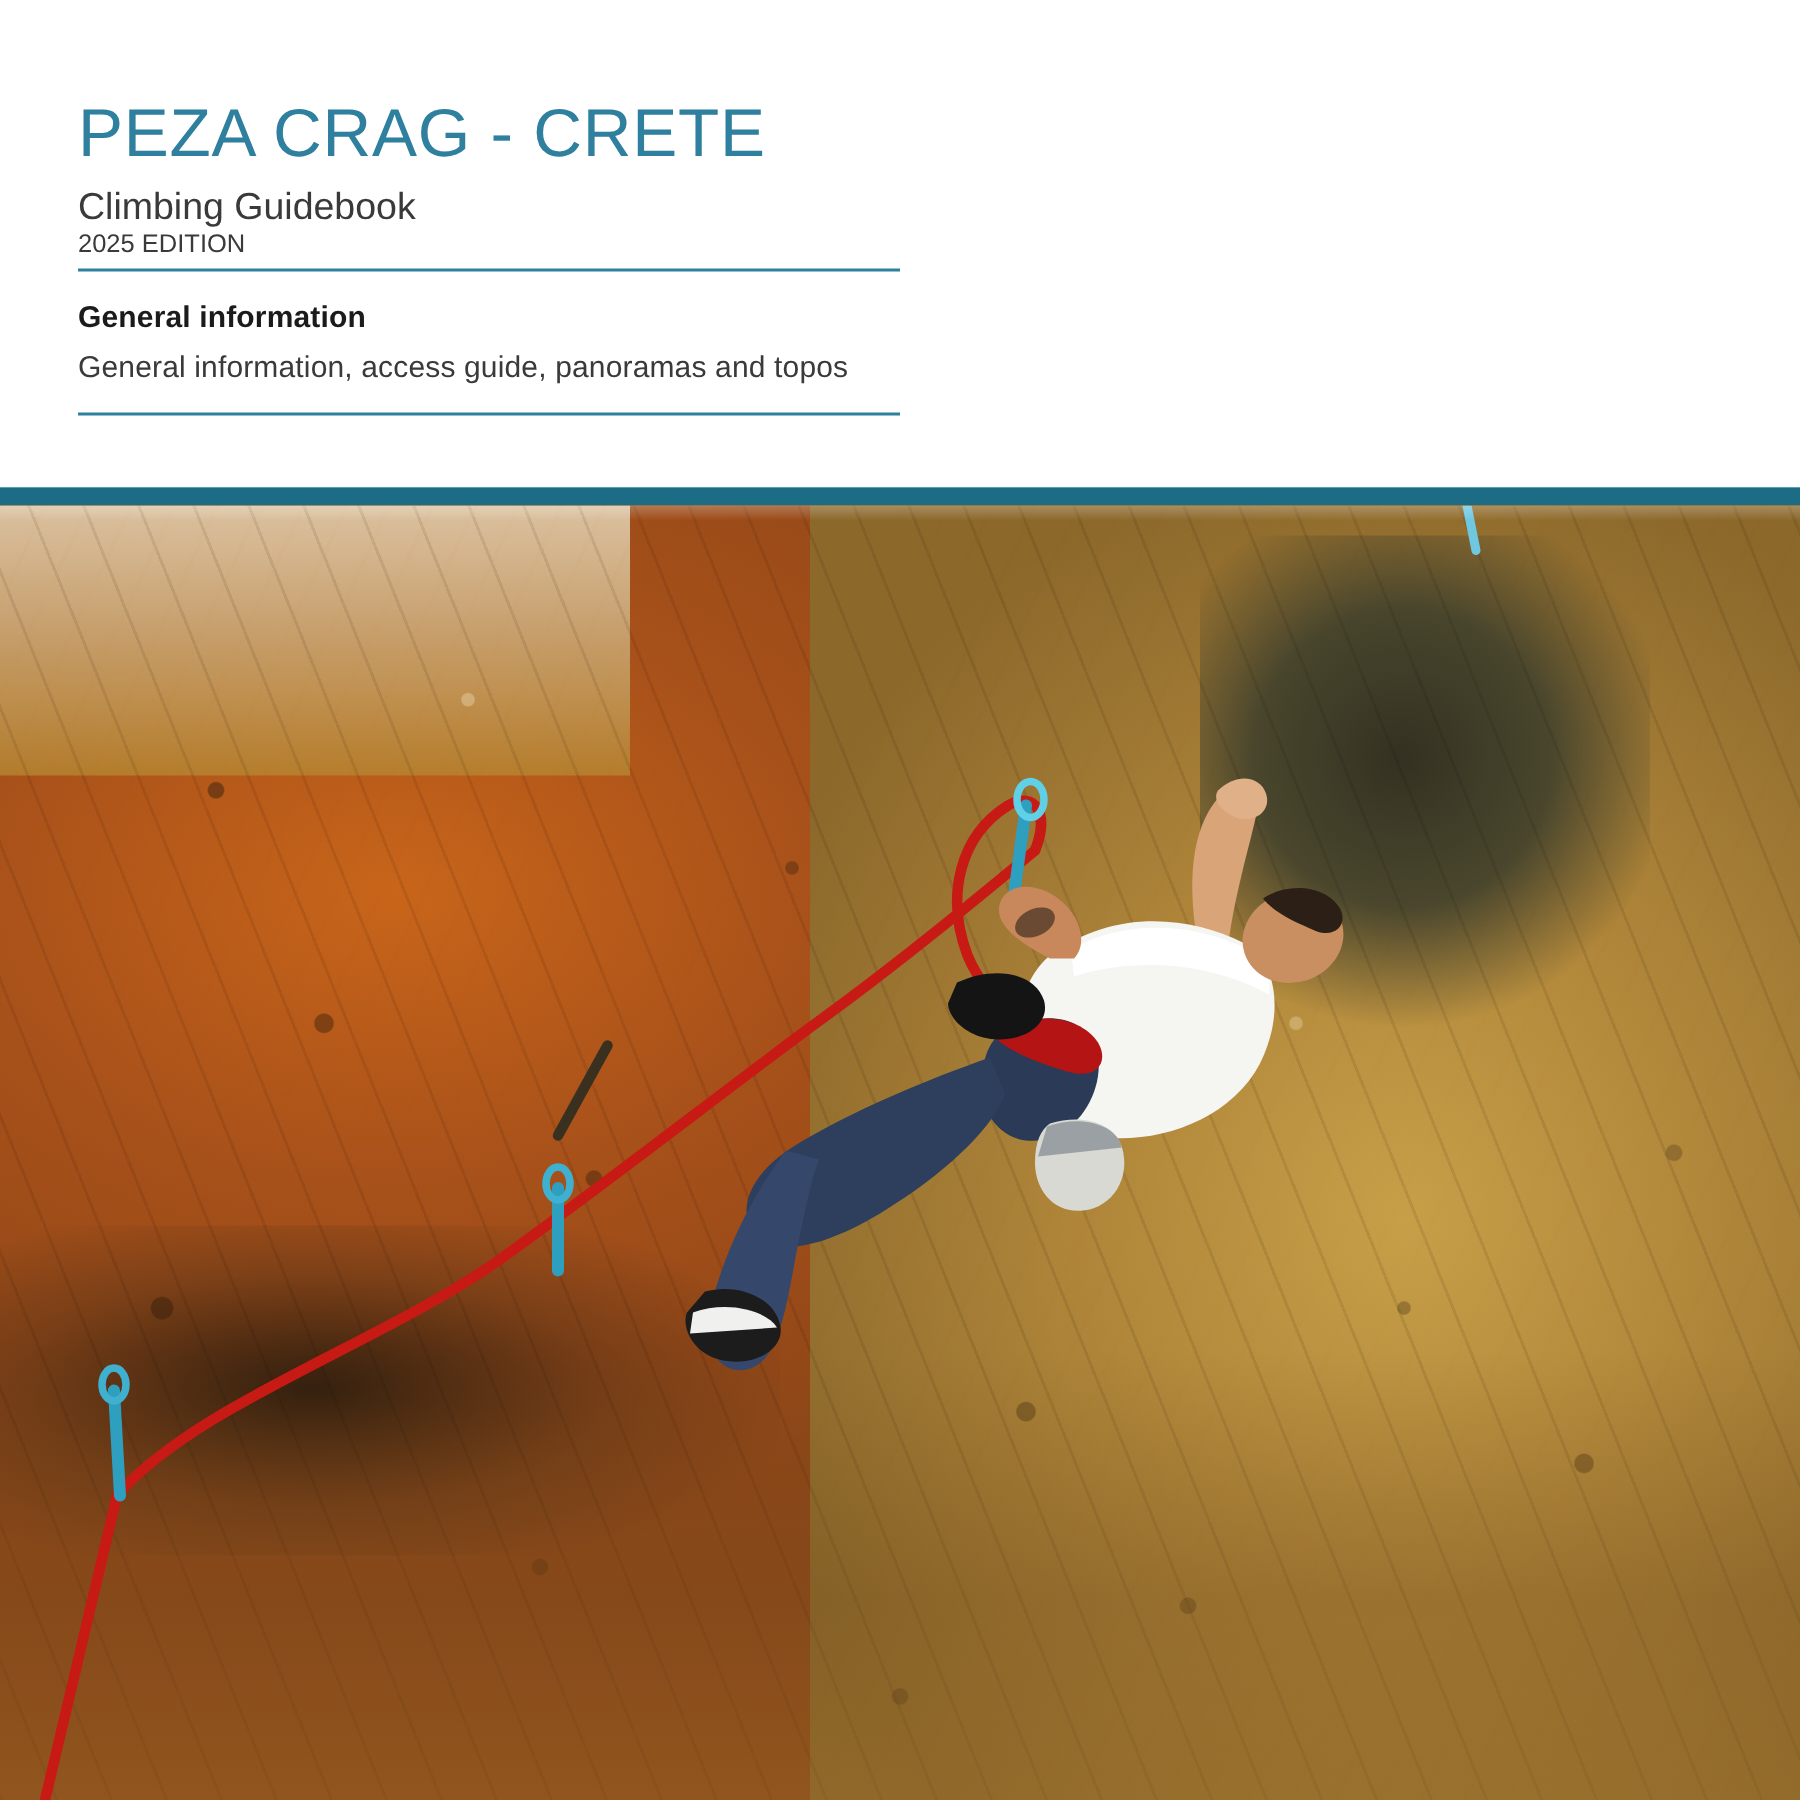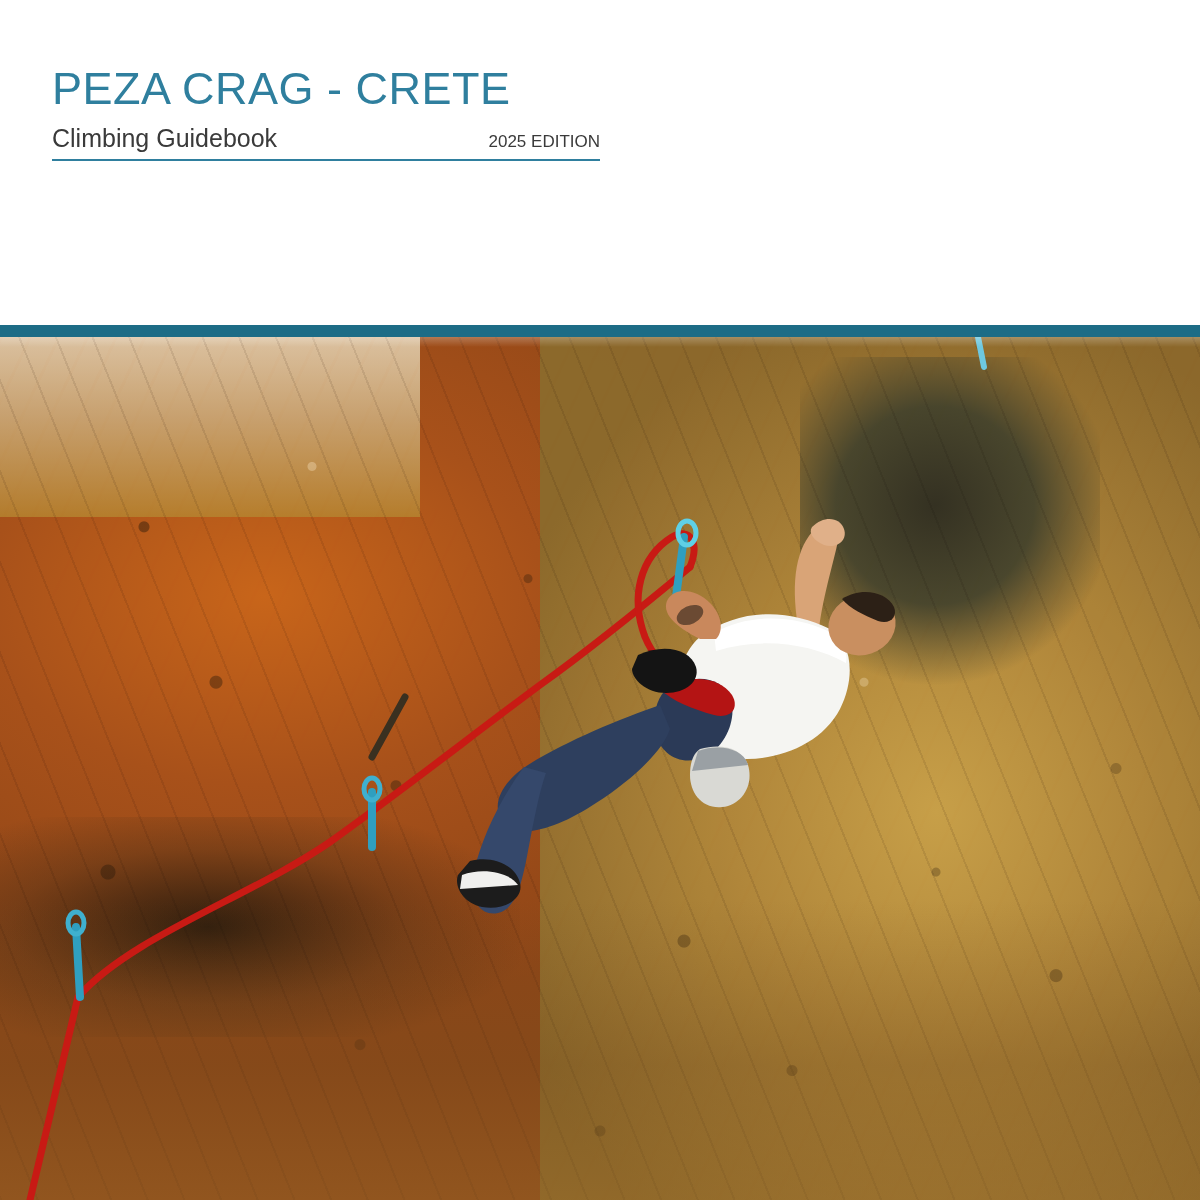--- a/index.html
+++ b/index.html
@@ -51,20 +51,21 @@
 
   .subtitle-row {
     display: flex;
     justify-content: space-between;
     align-items: baseline;
     margin-top: 8px;
     padding-bottom: 6px;
     border-bottom: 2px solid #2f7f9e;
     width: 548px;
     box-sizing: border-box;
+    flex-direction: column;
   }
 
   .subtitle {
     font-size: 25px;
     color: #3a3a3a;
     font-weight: 400;
   }
 
   .edition {
     font-size: 17px;
@@ -204,20 +205,24 @@
   <div class="cover-header">
     <div class="title-block">
 
       <div class="main-title">PEZA CRAG - CRETE</div>
 
       <div class="subtitle-row">
         <div class="subtitle">Climbing Guidebook</div>
         <div class="edition">2025 EDITION</div>
       </div>
 
+      <div class="section-block">
+        <div class="section-title">General information</div>
+        <div class="section-desc">General information, access guide, panoramas and topos</div>
+      </div>
 
     </div>
   </div>
 
   <div class="teal-band"></div>
 
   <div class="photo">
     <div class="rock-base"></div>
     <div class="rock-right"></div>
     <div class="rock-top-left"></div>

